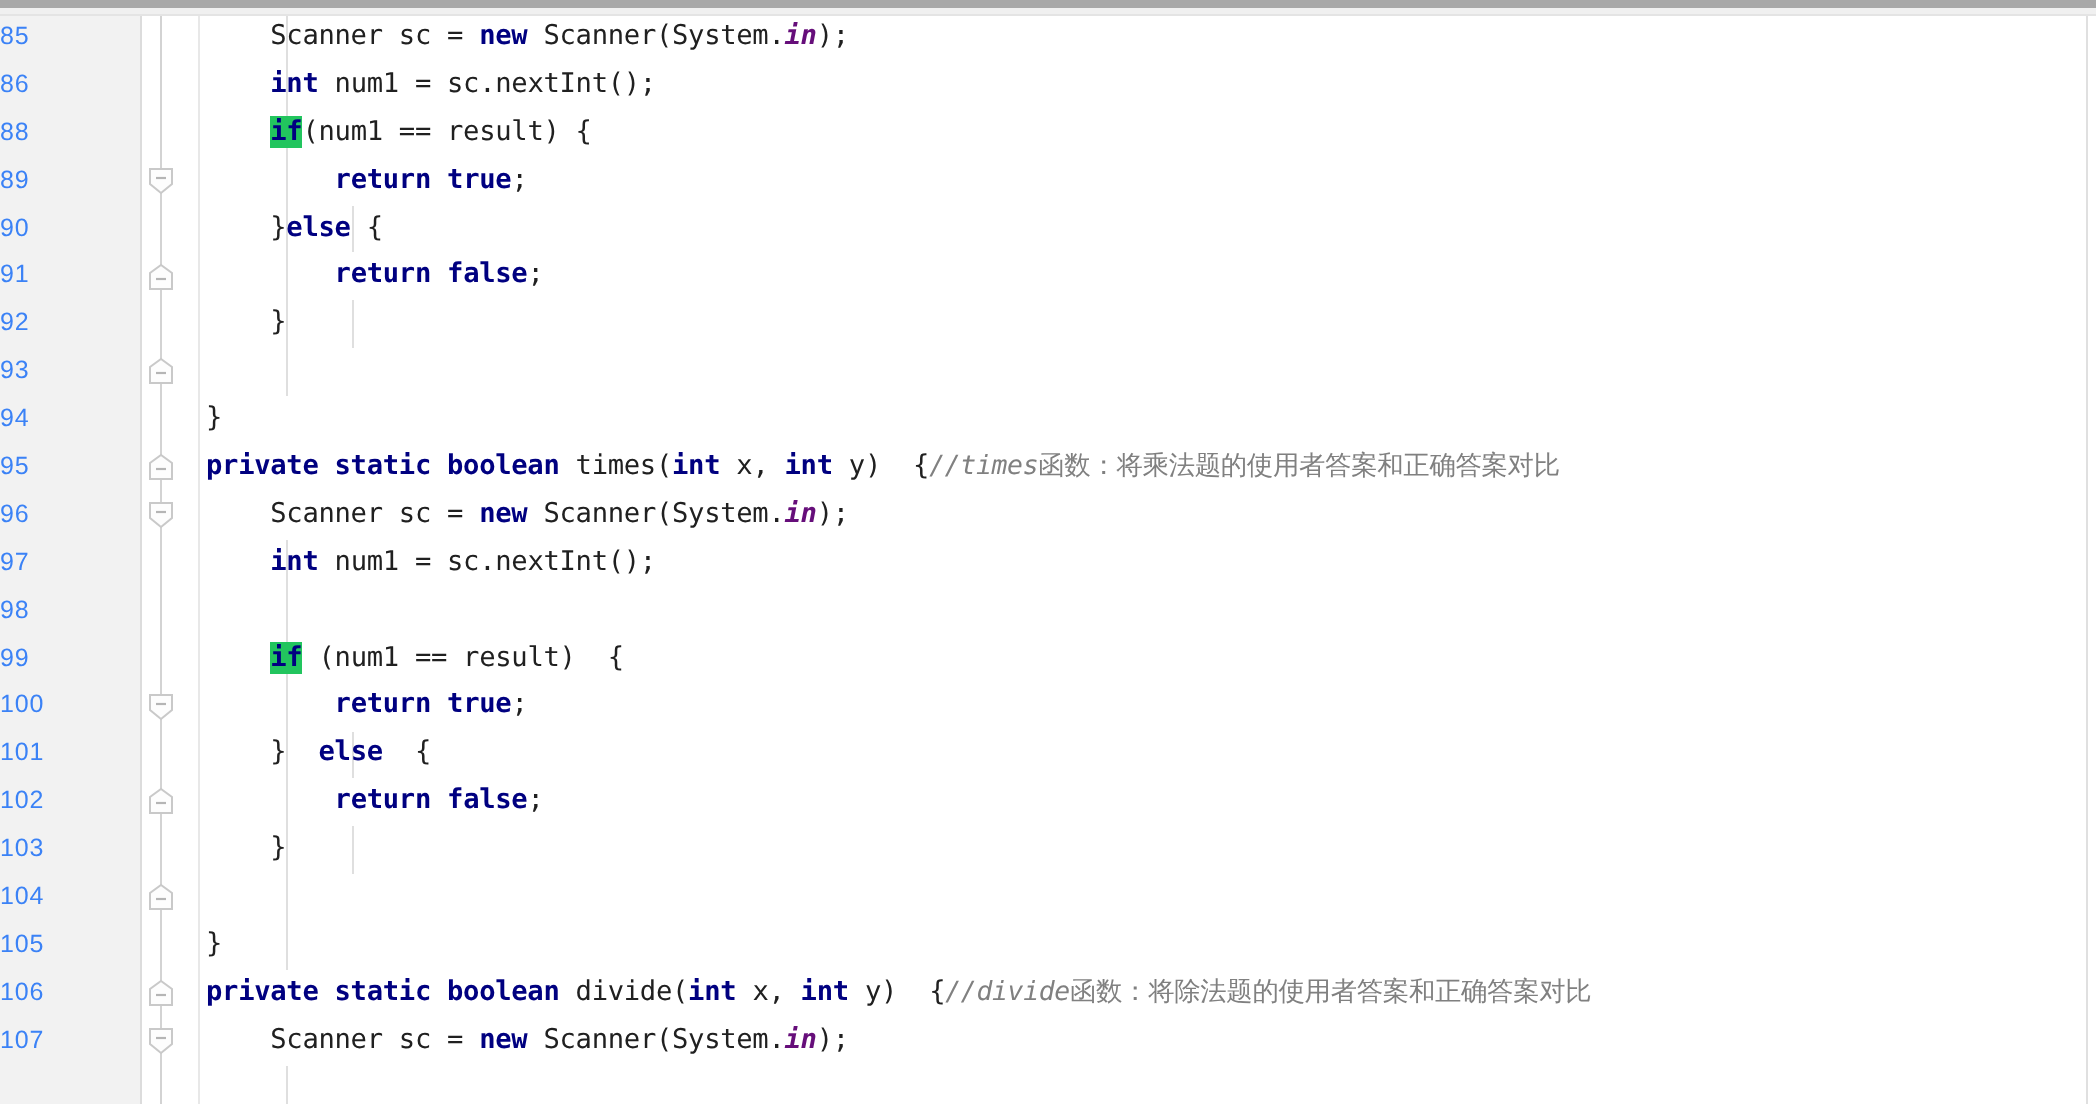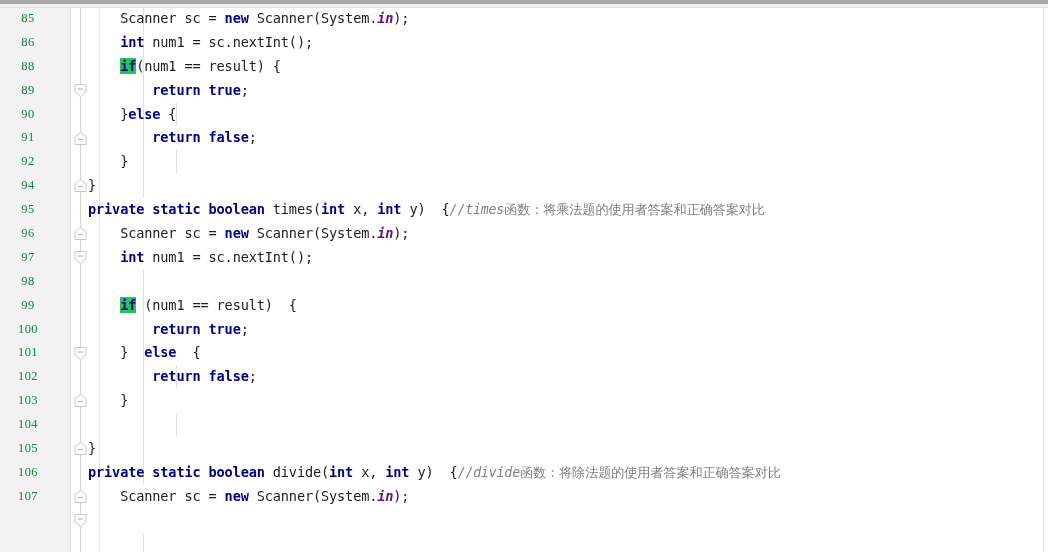--- a/index.html
+++ b/index.html
@@ -98,29 +98,29 @@
   .row {
     position: relative;
     height: 23.9px;
     line-height: 23.9px;
     white-space: pre;
   }
   .lnum {
     position: absolute;
     left: 0;
     width: 56px;
-    text-align: center;
-    color: #15803d;
+    text-align: left;
+    color: #3b82f6;
     font-size: 12.5px;
-    font-family: Liberation Serif, serif;
+    font-family: Liberation Sans, sans-serif;
     letter-spacing: 0.4px;
   }
   .code {
     position: absolute;
-    left: 88px;
+    left: 103px;
     font-size: 13.6px;
     font-family: "DejaVu Sans Mono", "Liberation Mono", monospace;
     color: #202020;
     letter-spacing: -0.15px;
   }
 
   
   .kw   { color: #000080; font-weight: bold; }
   .fld  { color: #660e7a; font-weight: bold; font-style: italic; }
   .cmt  { color: #808080; font-family: "DejaVu Sans", "Liberation Sans", sans-serif; font-style: italic; font-size: 13.2px; }
@@ -162,20 +162,21 @@
   <div class="right-rule"></div>
 
   <div class="rows" id="rows">
       <div class="row"><span class="lnum">85</span><span class="code"><span class="plain">    Scanner sc = </span><span class="kw">new</span><span class="plain"> Scanner(System.</span><span class="fld">in</span><span class="plain">);</span></span></div>
       <div class="row"><span class="lnum">86</span><span class="code"><span class="plain">    </span><span class="kw">int</span><span class="plain"> num1 = sc.nextInt();</span></span></div>
       <div class="row"><span class="lnum">88</span><span class="code"><span class="plain">    </span><span class="kw hl">if</span><span class="plain">(num1 == result) {</span></span></div>
       <div class="row"><span class="lnum">89</span><span class="code"><span class="plain">        </span><span class="kw">return</span><span class="plain"> </span><span class="kw">true</span><span class="plain">;</span></span></div>
       <div class="row"><span class="lnum">90</span><span class="code"><span class="plain">    }</span><span class="kw">else</span><span class="plain"> {</span></span></div>
       <div class="row"><span class="lnum">91</span><span class="code"><span class="plain">        </span><span class="kw">return</span><span class="plain"> </span><span class="kw">false</span><span class="plain">;</span></span></div>
       <div class="row"><span class="lnum">92</span><span class="code"><span class="plain">    }</span></span></div>
+      <div class="row"><span class="lnum">93</span><span class="code"></span></div>
       <div class="row"><span class="lnum">94</span><span class="code"><span class="plain">}</span></span></div>
       <div class="row"><span class="lnum">95</span><span class="code"><span class="kw">private static boolean</span><span class="plain"> times(</span><span class="kw">int</span><span class="plain"> x, </span><span class="kw">int</span><span class="plain"> y)  {</span><span class="cmt"><span class="mono">//times</span><span class="cjk">函数：将乘法题的使用者答案和正确答案对比</span></span></span></div>
       <div class="row"><span class="lnum">96</span><span class="code"><span class="plain">    Scanner sc = </span><span class="kw">new</span><span class="plain"> Scanner(System.</span><span class="fld">in</span><span class="plain">);</span></span></div>
       <div class="row"><span class="lnum">97</span><span class="code"><span class="plain">    </span><span class="kw">int</span><span class="plain"> num1 = sc.nextInt();</span></span></div>
       <div class="row"><span class="lnum">98</span></div>
       <div class="row"><span class="lnum">99</span><span class="code"><span class="plain">    </span><span class="kw hl">if</span><span class="plain"> (num1 == result)  {</span></span></div>
       <div class="row"><span class="lnum">100</span><span class="code"><span class="plain">        </span><span class="kw">return</span><span class="plain"> </span><span class="kw">true</span><span class="plain">;</span></span></div>
       <div class="row"><span class="lnum">101</span><span class="code"><span class="plain">    }  </span><span class="kw">else</span><span class="plain">  {</span></span></div>
       <div class="row"><span class="lnum">102</span><span class="code"><span class="plain">        </span><span class="kw">return</span><span class="plain"> </span><span class="kw">false</span><span class="plain">;</span></span></div>
       <div class="row"><span class="lnum">103</span><span class="code"><span class="plain">    }</span></span></div>

